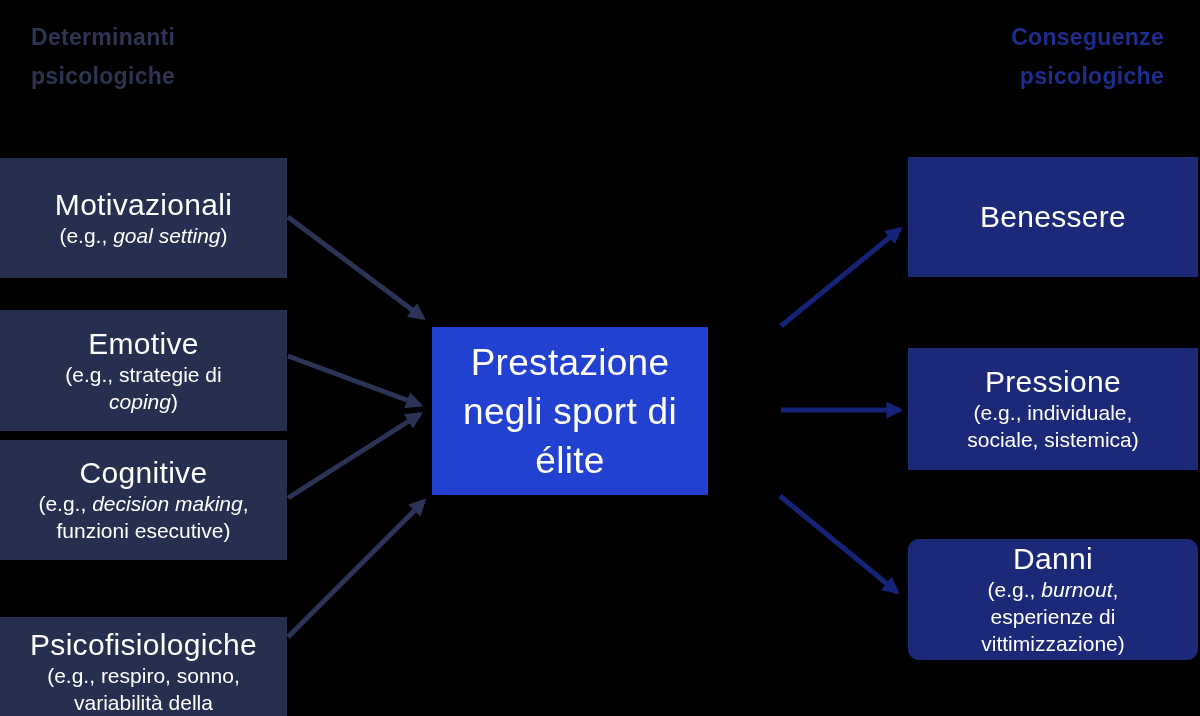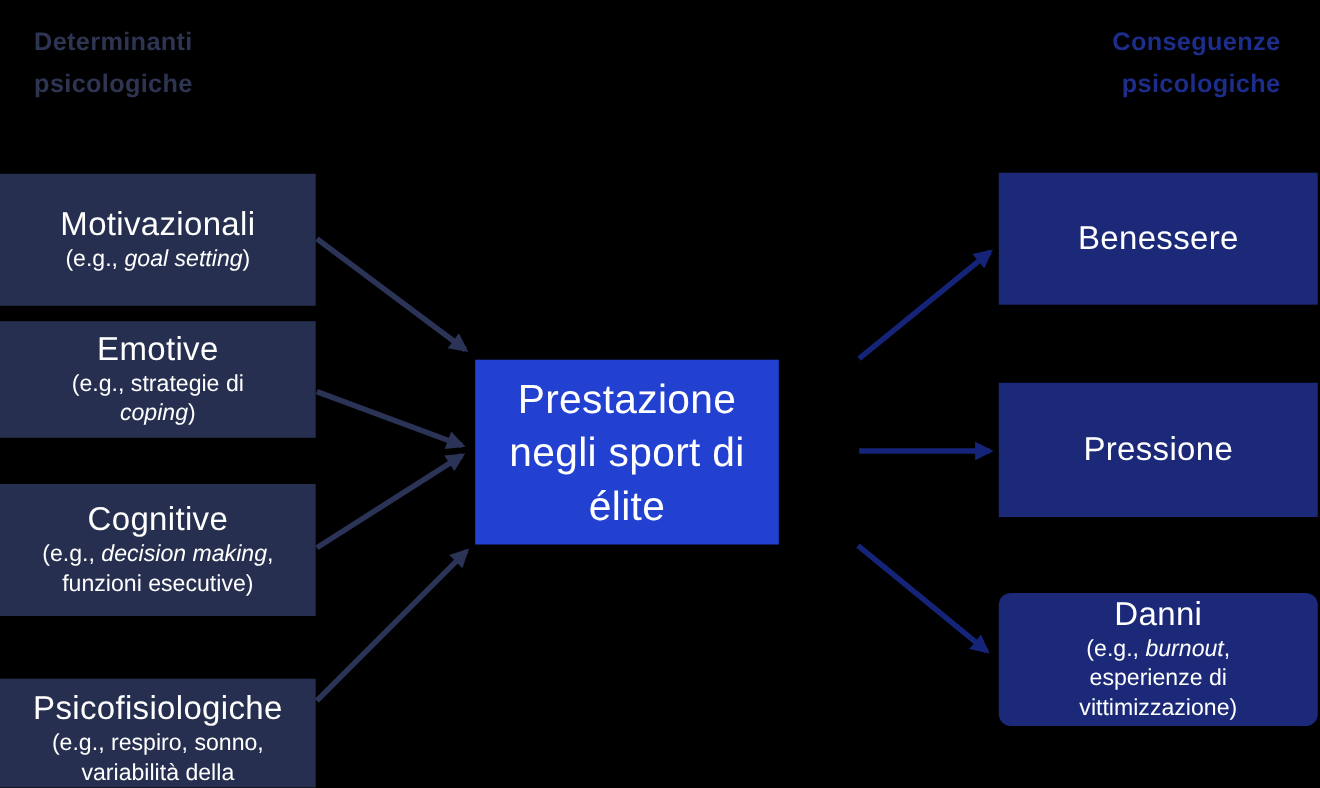--- a/index.html
+++ b/index.html
@@ -85,21 +85,21 @@
     white-space: pre-line;
   }
   .center-text {
     font-size: 37px;
     line-height: 49px;
     font-weight: 500;
     letter-spacing: 0.3px;
     white-space: pre-line;
   }
   #box-motivazionali   { top: 158px; height: 120px; }
-  #box-emotive         { top: 292px; height: 106px; }
+  #box-emotive         { top: 310px; height: 121px; }
   #box-cognitive       { top: 440px; height: 120px; }
   #box-psicofisio      { top: 603px; height: 136px; margin-top: 14px; }
   #box-benessere       { top: 157px; height: 120px; }
   #box-pressione       { top: 348px; height: 122px; }
   #box-danni           { top: 539px; height: 121px; border-radius: 11px; }
   em { font-style: italic; }
 </style>
 </head>
 <body>
 
@@ -158,20 +158,22 @@
 negli sport di
 élite</div>
   </div>
 
   <div class="box right-box" id="box-benessere">
     <div class="box-title">Benessere</div>
   </div>
 
   <div class="box right-box" id="box-pressione">
     <div class="box-title">Pressione</div>
+    <div class="box-sub"><span>(e.g., individuale,
+sociale, sistemica)</span></div>
   </div>
 
   <div class="box right-box" id="box-danni">
     <div class="box-title">Danni</div>
     <div class="box-sub"><span>(e.g., </span><em>burnout</em><span>,
 esperienze di
 vittimizzazione)</span></div>
   </div>
 
 </div>

